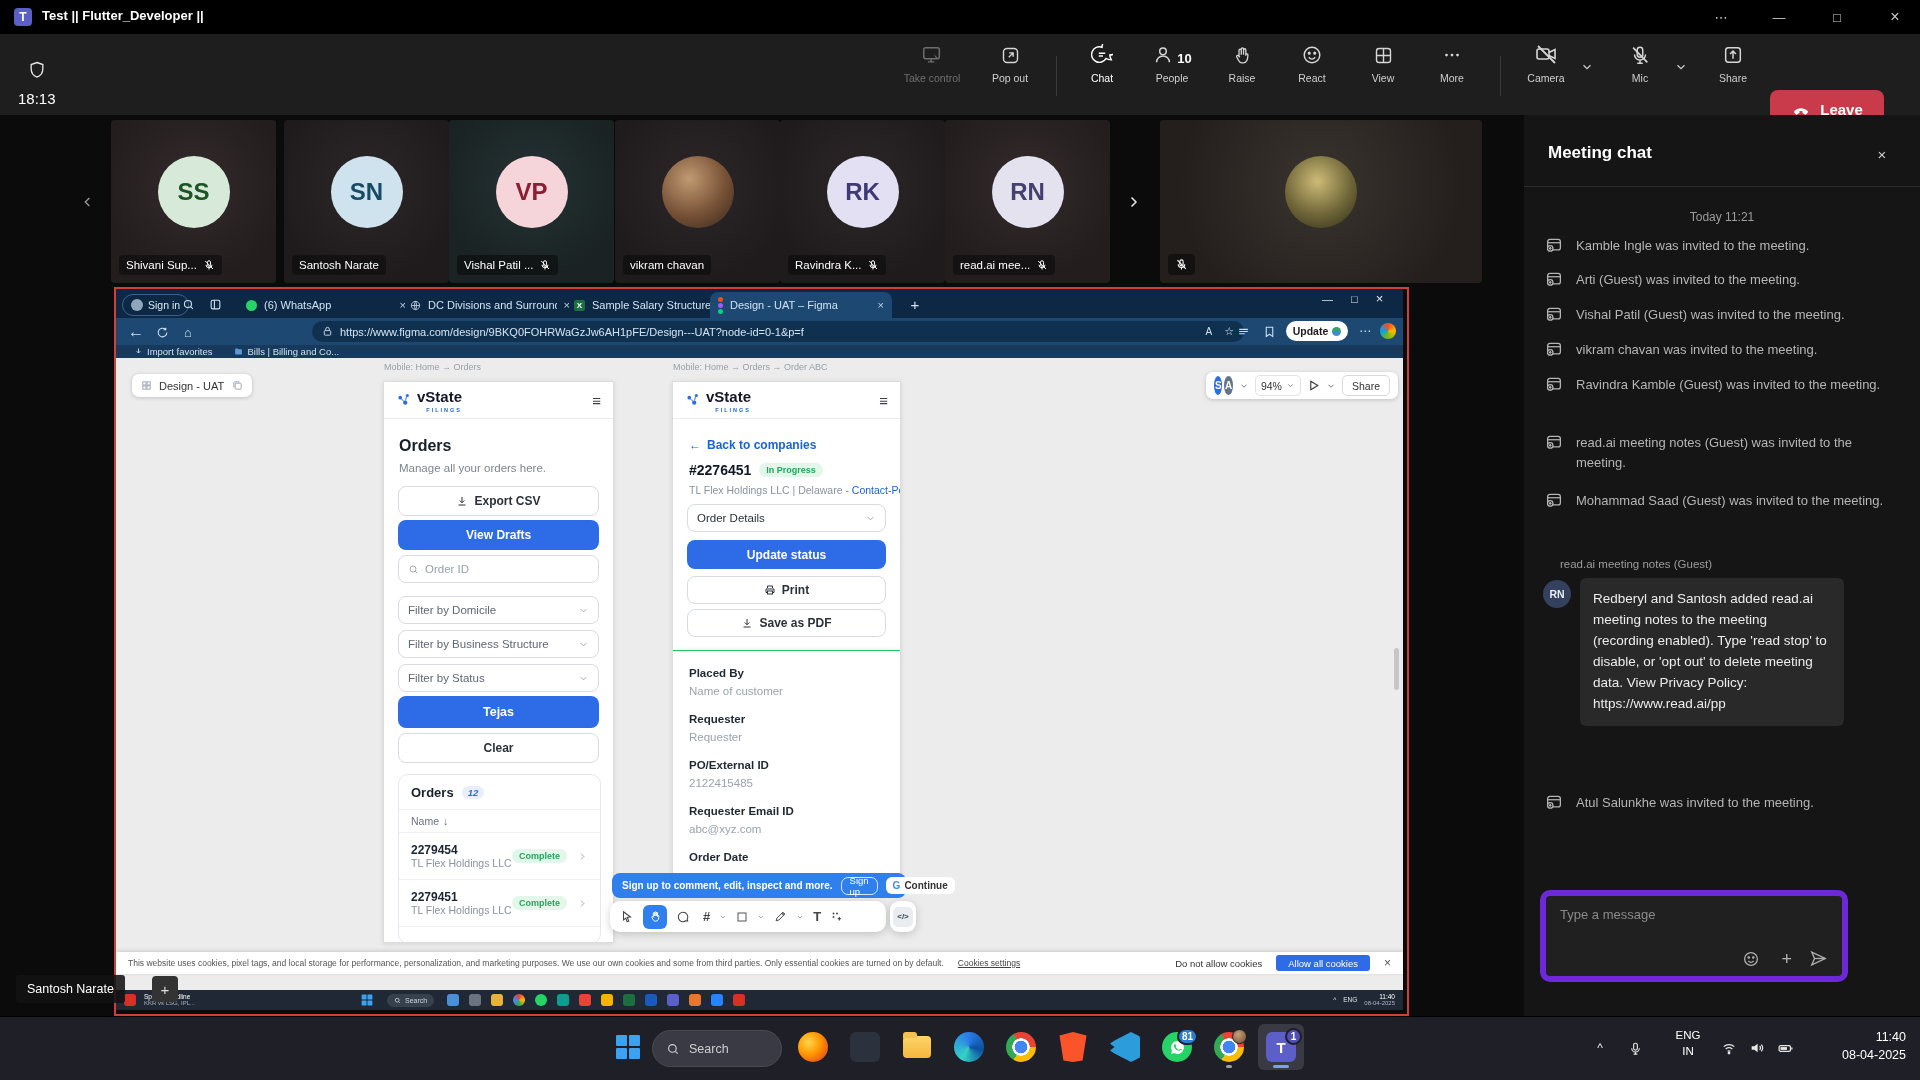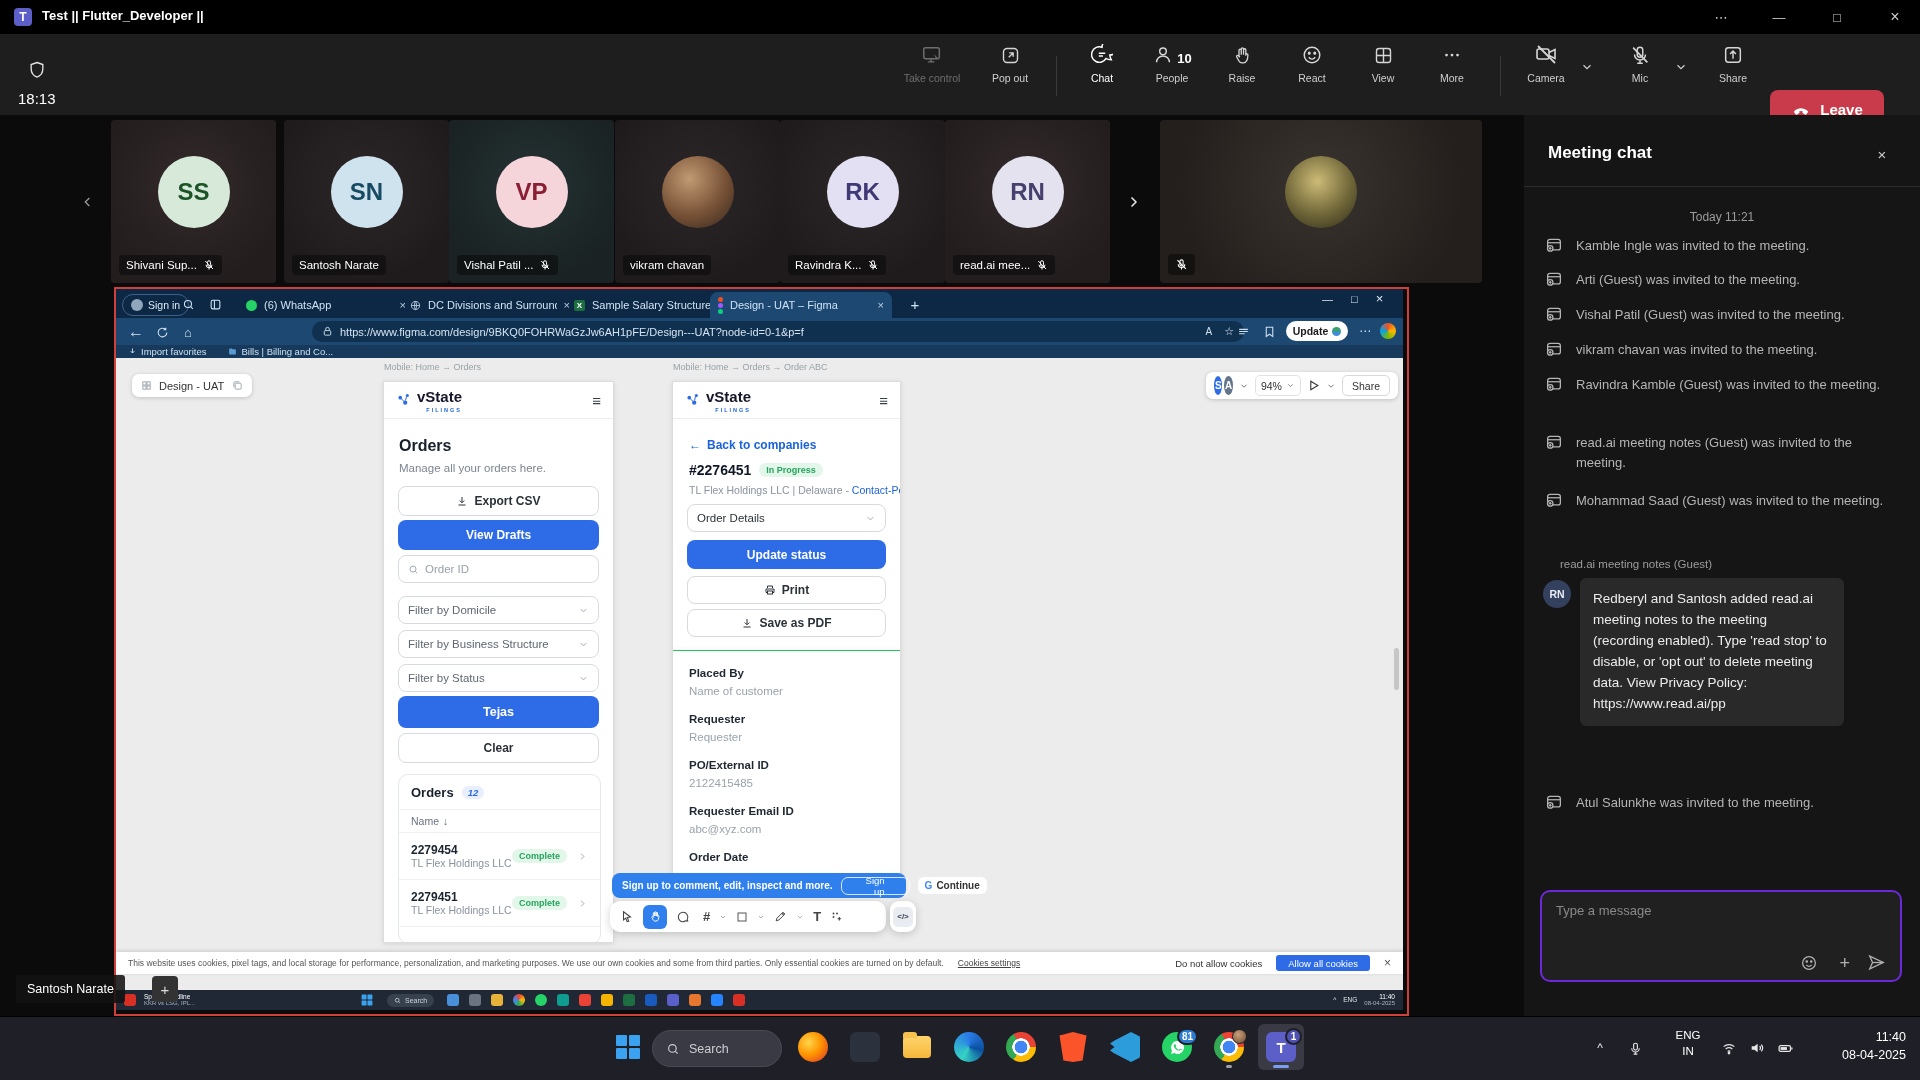--- a/index.html
+++ b/index.html
@@ -57,21 +57,21 @@
   .tab{top:292px;height:26px;border-radius:8px 8px 0 0;gap:7px;padding:0 8px;font-size:11px;color:#cfe2f3;}
   .tab.active{background:#1c4872;}
   .tabx{color:#b9cfe2;font-size:11px;margin-left:auto;}
   #toolbar{left:116px;top:318px;width:1287px;height:27px;background:#1c4872;gap:10px;}
   .navic{color:#cfe0ef;}
   #urlpill{left:312px;top:321px;width:912px;height:21px;border-radius:11px;background:#10304f;gap:7px;padding:0 10px;}
   #urltext{font-size:11px;color:#d3e3f2;white-space:nowrap;overflow:hidden;}
   #update-pill{left:1286px;top:321px;width:62px;height:20px;border-radius:10px;background:#fff;color:#1b1b1b;
                font-size:10.5px;font-weight:600;gap:4px;}
   .copilot{width:16px;height:16px;border-radius:50%;background:conic-gradient(#f25022,#ffb900,#7fba00,#00a4ef,#f25022);}
-  #favbar{left:116px;top:345px;width:1287px;height:13px;background:#16395c;gap:22px;font-size:9.5px;color:#cfe0ef;padding-left:12px;box-sizing:border-box;}
+  #favbar{left:116px;top:345px;width:1287px;height:13px;background:#16395c;gap:22px;font-size:9.5px;color:#cfe0ef;padding-left:18px;box-sizing:border-box;}
   #content{left:116px;top:358px;width:1287px;height:632px;background:#ececec;}
 
   
   .fpill{background:#fff;border-radius:7px;box-shadow:0 1px 4px rgba(0,0,0,.18);}
   #fpill-left{left:132px;top:374px;width:120px;height:23px;gap:7px;padding:0 9px;box-sizing:border-box;font-size:11px;color:#333;}
   #fpill-right{left:1206px;top:372px;width:192px;height:27px;gap:6px;padding:0 8px;box-sizing:border-box;}
   .fav{width:19px;height:19px;border-radius:50%;color:#fff;font-size:10px;font-weight:bold;}
   .zoombox{border:1px solid #e2e2e2;border-radius:5px;height:19px;padding:0 5px;gap:4px;font-size:10.5px;color:#333;}
   #fshare-btn{border:1px solid #d9d9d9;border-radius:5px;height:19px;padding:0 9px;font-size:10.5px;color:#333;}
 
@@ -90,21 +90,21 @@
   .selbox{border:1px solid #d7dbe1;border-radius:8px;display:flex;align-items:center;justify-content:space-between;padding:0 9px;color:#5f6772;box-sizing:border-box;background:#fff;}
   .pill-green{background:#e2f7ea;color:#27a45e;font-size:9px;font-weight:bold;border-radius:8px;padding:2px 7px;}
   .pill-blue{background:#e7effc;color:#2e6be6;font-size:9.5px;font-weight:bold;border-radius:8px;padding:1px 6px;font-style:italic;}
   .ocard{border:1px solid #e4e7ec;border-radius:10px;background:#fff;overflow:hidden;}
   .hr{height:1px;background:#eef0f3;}
   .blue-link{color:#1b63d8;}
 
   
   #fbanner{left:612px;top:873px;width:294px;height:25px;border-radius:8px;background:#2f80ed;display:flex;align-items:center;padding:0 10px;box-sizing:border-box;gap:8px;}
   #fbanner .btxt{font-size:10px;font-weight:bold;color:#fff;white-space:nowrap;}
-  #signup-pill{border:1px solid rgba(255,255,255,.8);border-radius:7px;height:16px;padding:0 24px;font-size:9.5px;color:#fff;text-align:right;}
+  #signup-pill{border:1px solid rgba(255,255,255,.8);border-radius:7px;height:16px;padding:0 8px;font-size:9.5px;color:#fff;}
   #gcontinue{background:#fff;border-radius:6px;height:17px;padding:0 7px;font-size:10px;color:#333;gap:4px;font-weight:600;}
   #ftoolbar{left:610px;top:901px;width:276px;height:31px;border-radius:10px;background:#fff;box-shadow:0 2px 8px rgba(0,0,0,.18);display:flex;align-items:center;padding:0 10px;box-sizing:border-box;gap:9px;color:#444;}
   .tool-active{width:24px;height:24px;border-radius:6px;background:#2f80ed;color:#fff;}
   #fcodechip{left:890px;top:901px;width:26px;height:31px;border-radius:9px;background:#fff;box-shadow:0 2px 8px rgba(0,0,0,.18);}
   #fcodechip .inner{width:20px;height:20px;border-radius:5px;background:#e9edf2;color:#3b4754;font-size:8px;font-weight:bold;}
   .tchev{color:#9aa1ab;}
 
   
   #cookiebar{left:116px;top:952px;width:1287px;height:22px;background:#fff;box-shadow:0 -1px 4px rgba(0,0,0,.15);
              display:flex;align-items:center;padding:0 12px;box-sizing:border-box;gap:14px;}
@@ -131,21 +131,21 @@
   #chat-title{left:1548px;top:143px;font-size:17px;font-weight:bold;color:#fff;}
   #chat-close{left:1868px;top:140px;width:28px;height:28px;color:#cfcfcf;font-size:15px;}
   #chat-hr{left:1524px;top:186px;width:396px;height:1px;background:#2c2c2c;}
   #chat-date{left:1524px;top:210px;width:396px;text-align:center;font-size:12px;color:#9c9c9c;}
   .ev{position:absolute;left:1545px;width:355px;display:flex;gap:13px;}
   .ev .evtxt{font-size:13px;color:#b5b5b5;line-height:1.55;max-width:318px;}
   #chat-sender{left:1560px;top:558px;font-size:11.5px;color:#9c9c9c;}
   #chat-avatar{left:1543px;top:580px;width:28px;height:28px;border-radius:50%;background:#34415e;color:#e8ecf5;font-size:10.5px;font-weight:bold;}
   #chat-bubble{left:1580px;top:578px;width:238px;background:#292929;border-radius:6px;padding:11px 13px;
                font-size:13.5px;color:#ececec;line-height:1.55;}
-  #compose{left:1540px;top:890px;width:362px;height:92px;border:2px solid #6d28d9;border-radius:10px;background:#202020;box-sizing:border-box;}
+  #compose{left:1540px;top:890px;width:308px;height:92px;border:6px solid #6d28d9;border-radius:10px;background:#202020;box-sizing:border-box;}
   #compose input{position:absolute;left:12px;top:10px;width:250px;background:transparent;border:none;outline:none;
                  color:#ddd;font-size:13px;font-family:inherit;}
   #compose input::placeholder{color:#8a8a8a;}
   .cmp-ic{position:absolute;bottom:8px;color:#b0b0b0;}
 
   
   #taskbar{left:0;top:1016px;width:1920px;height:64px;background:#1f1f27;border-top:1px solid #000;}
   .tb-slot{top:1024px;width:46px;height:46px;border-radius:6px;}
   .tb-active{background:#3a3a44;}
   .tb-under{position:absolute;left:50%;transform:translateX(-50%);bottom:2px;height:3px;border-radius:2px;background:#9aa0a6;}

